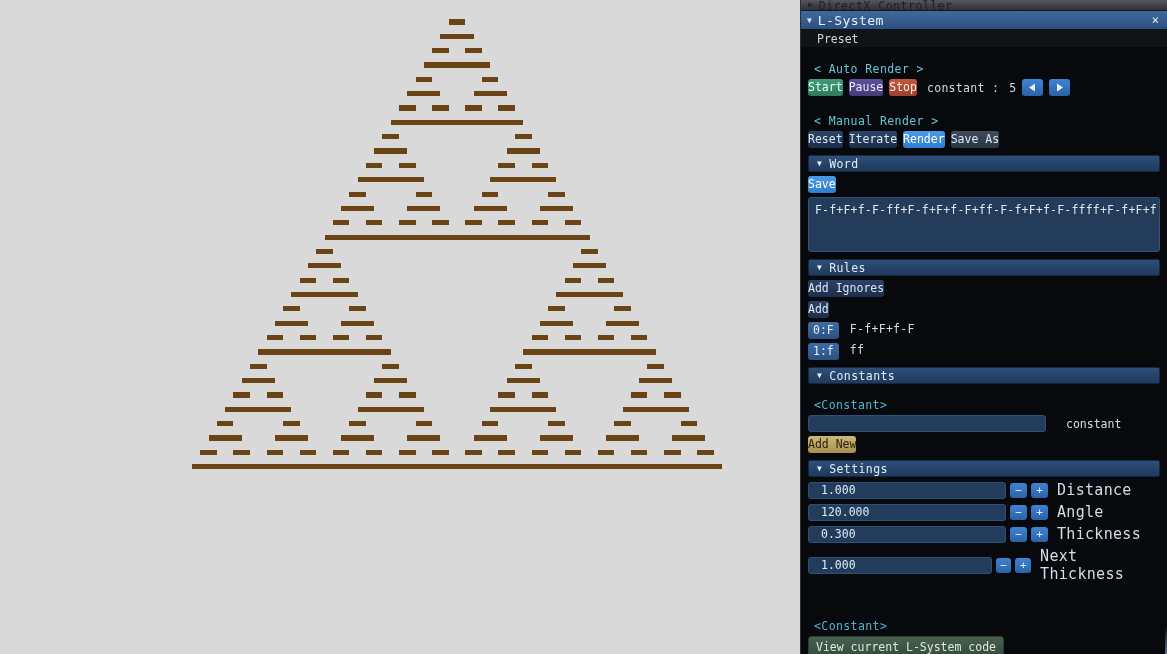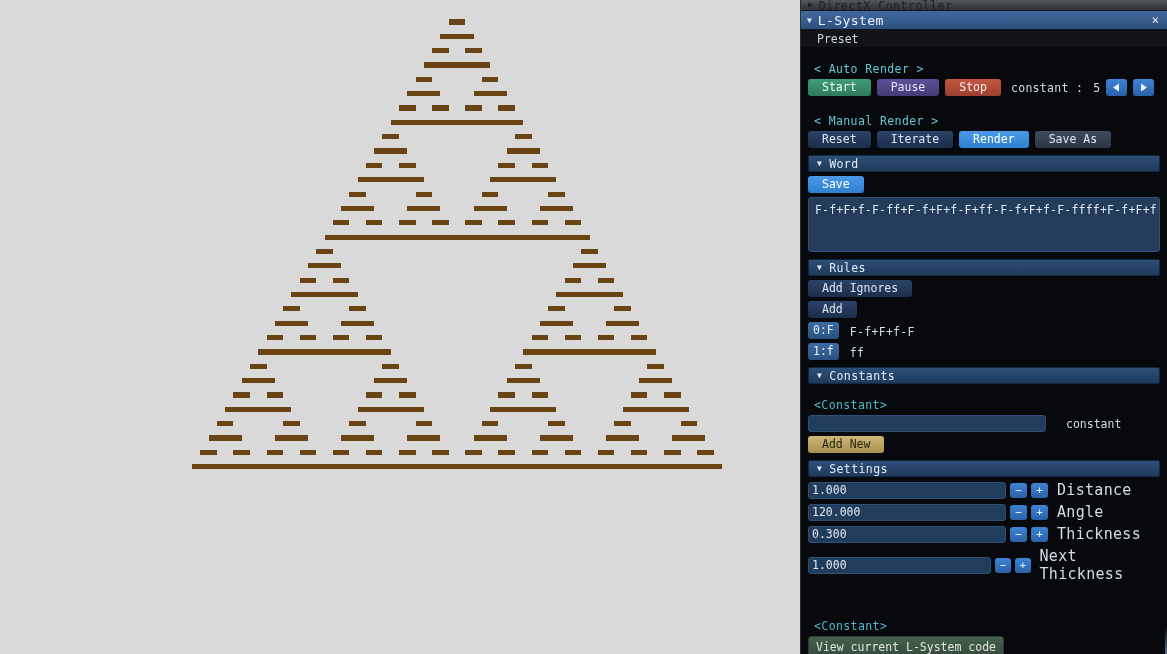--- a/index.html
+++ b/index.html
@@ -88,21 +88,21 @@
   }
   .grp-label.cyan2 { color: #4fb9cf; }
 
   .row { display: flex; align-items: center; gap: 6px; }
 
   
   .btn {
     font-family: inherit; font-size: 11.5px;
     color: #dbe6f2;
     border: none; border-radius: 3px;
-    padding: 2px 14px 3px;
+    padding: 2px 0 3px;
     line-height: 12px;
     background: linear-gradient(#2c4straight, #1d3characters);
     background: linear-gradient(#2a4368, #1b2e4a);
     cursor: pointer;
     white-space: nowrap;
   }
   .btn.green { background: linear-gradient(#3f9d78, #2e7a5c); color: #eafff6; }
   .btn.purple { background: linear-gradient(#5b5198, #443c76); color: #eae6ff; }
   .btn.red { background: linear-gradient(#c4563f, #9d4130); color: #fff0ea; }
   .btn.bright { background: linear-gradient(#4a9ae8, #2f7fd0); color: #ffffff; }
@@ -158,34 +158,34 @@
   .chip {
     display: inline-block;
     background: linear-gradient(#3d6ba3, #2a5180);
     border-radius: 3px;
     color: #e6eefa;
     font-size: 11.5px;
     padding: 2px 5px 3px;
     line-height: 12px;
     cursor: pointer;
   }
-  .rule-row { display: flex; align-items: flex-end; gap: 11px; margin-top: 4px; }
+  .rule-row { display: flex; align-items: flex-start; gap: 11px; margin-top: 4px; }
   .rule-val { color: #d4dde8; font-size: 11.5px; letter-spacing: .3px; }
 
   .field {
     background: linear-gradient(#24405f, #1d3characters);
     background: linear-gradient(#25415f, #1c3busy);
     background: #223d5c;
     border: 1px solid #2e5party;
     border: 1px solid #2d5079;
     border-radius: 3px;
     height: 17px;
     color: #dfe8f3;
     font-size: 11.5px;
-    padding: 0 3px;
+    padding: 0 12px;
     display: flex; align-items: center;
     cursor: text;
   }
   .const-row { display: flex; align-items: center; gap: 20px; margin-bottom: 4px; }
   .const-row .field { width: 238px; }
   .const-row .cap { color: #d4dde8; font-size: 11.5px; }
 
   .set-row { display: flex; align-items: center; gap: 4px; margin-bottom: 4px; }
   .set-row .field { width: 198px; }
   .set-row .cap { color: #d4dde8; font-size: 15px; margin-left: 5px; letter-spacing: .3px; }

